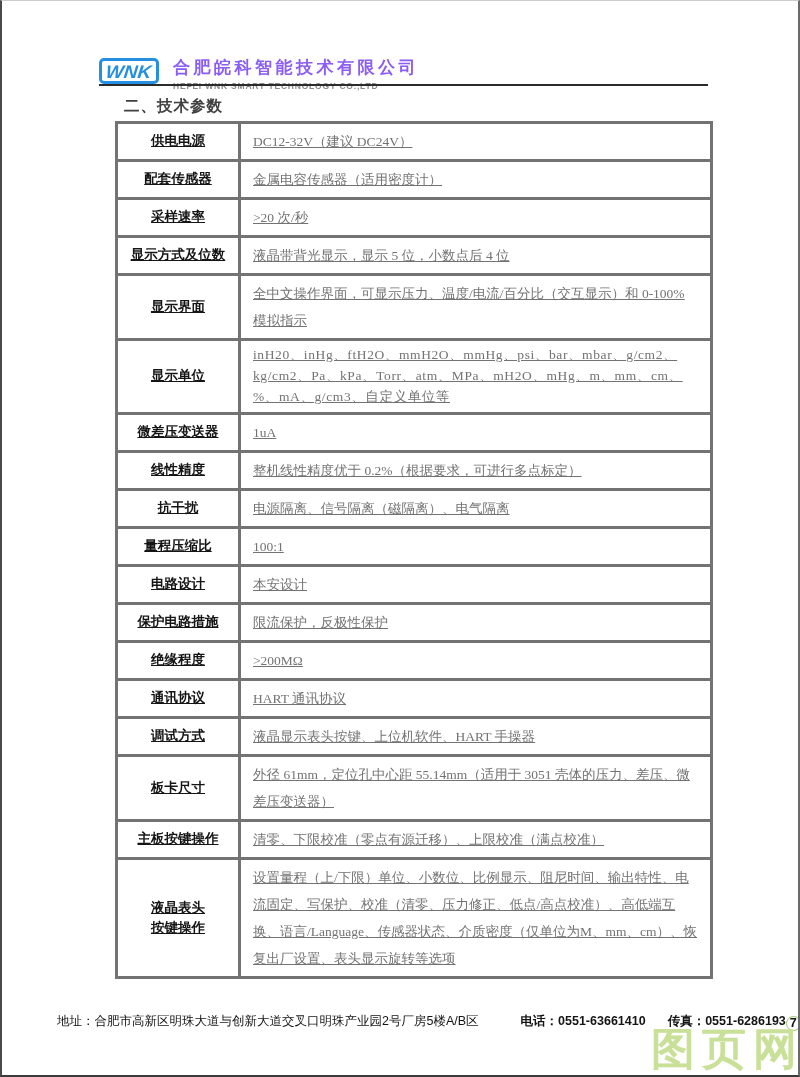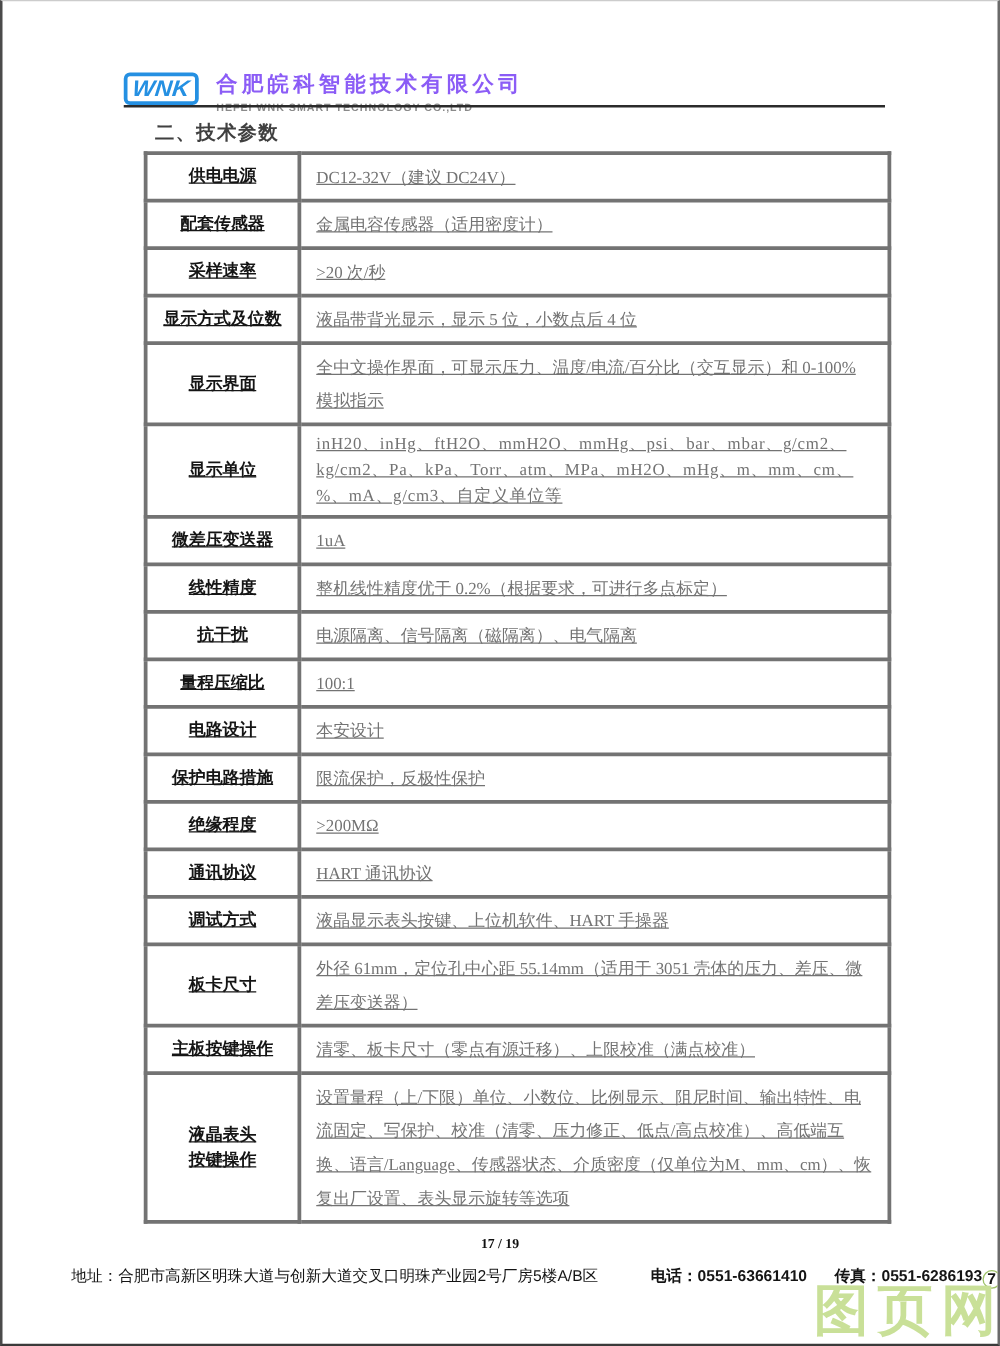--- a/index.html
+++ b/index.html
@@ -217,31 +217,30 @@
       <tr>
           <td class="label">调试方式</td>
           <td class="value">液晶显示表头按键、上位机软件、HART 手操器</td>
         </tr>
       <tr>
           <td class="label">板卡尺寸</td>
           <td class="value">外径 61mm，定位孔中心距 55.14mm（适用于 3051 壳体的压力、差压、微差压变送器）</td>
         </tr>
       <tr>
           <td class="label">主板按键操作</td>
-          <td class="value">清零、板卡尺寸（零点有源迁移）、上限校准（满点校准）</td>
+          <td class="value">清零、下限校准（零点有源迁移）、上限校准（满点校准）</td>
         </tr>
       <tr>
           <td class="label">液晶表头
 按键操作</td>
           <td class="value">设置量程（上/下限）单位、小数位、比例显示、阻尼时间、输出特性、电流固定、写保护、校准（清零、压力修正、低点/高点校准）、高低端互换、语言/Language、传感器状态、介质密度（仅单位为M、mm、cm）、恢复出厂设置、表头显示旋转等选项</td>
         </tr>
     </tbody>
   </table>
 
-  <div class="page-number">17 / 19</div>
 
   <div class="footer-line">
     <span class="footer-address">地址：合肥市高新区明珠大道与创新大道交叉口明珠产业园2号厂房5楼A/B区</span>
     <span class="footer-phone">电话：0551-63661410</span>
     <span class="footer-fax"><span>传真：0551-6286193</span><span class="fax-circled-digit">7</span></span>
   </div>
 
   <div class="watermark">图页网</div>
 
 </div>

